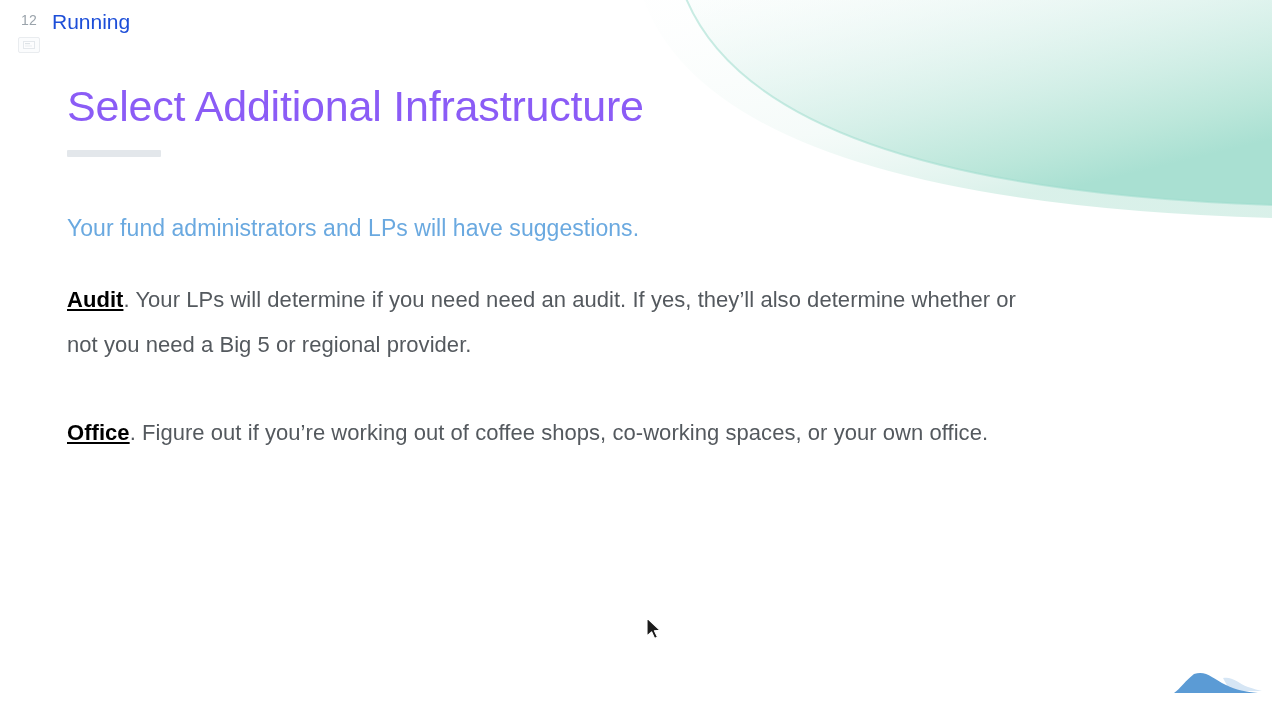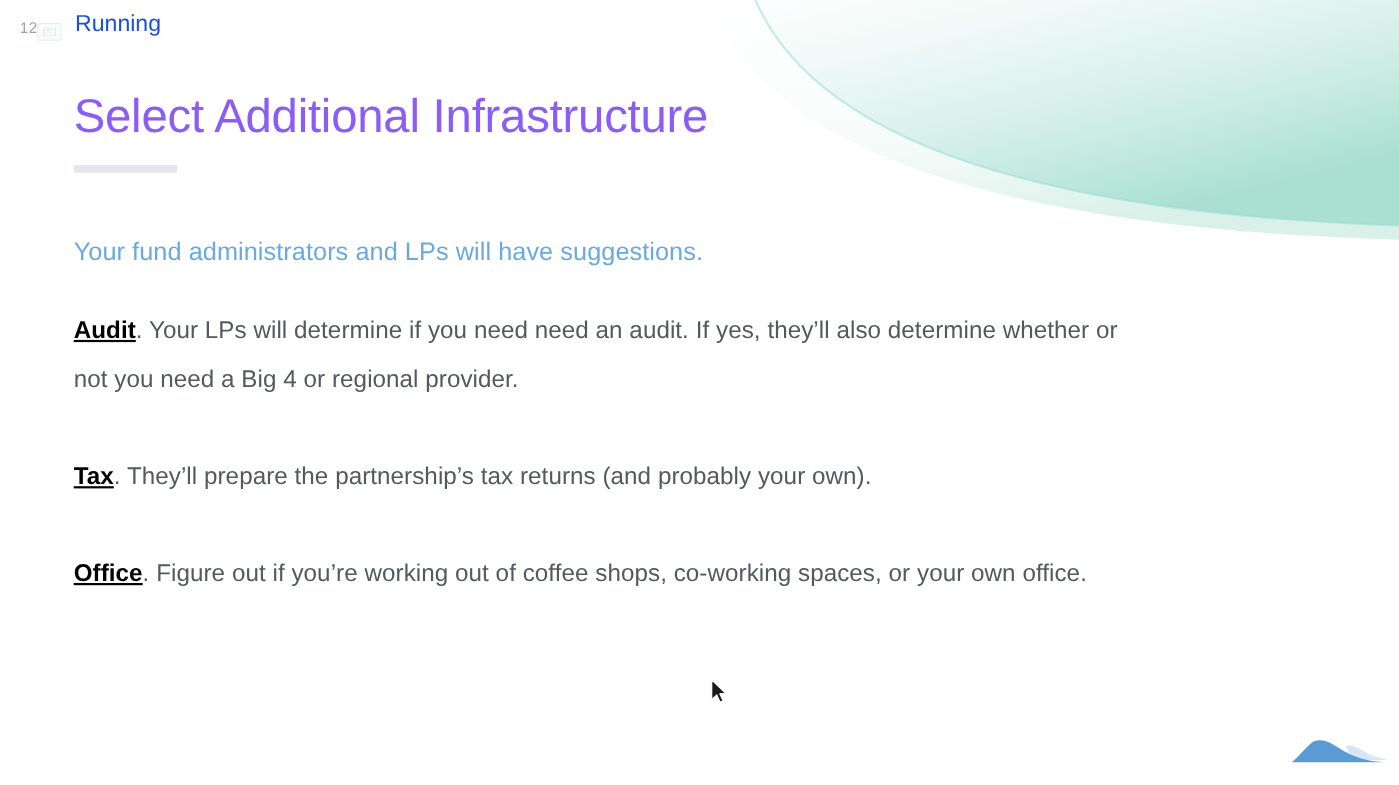--- a/index.html
+++ b/index.html
@@ -49,21 +49,21 @@
     left: 0;
     top: 0;
     height: 58px;
     display: flex;
     align-items: flex-start;
     padding-left: 18px;
     padding-top: 12px;
   }
   .status-col-num {
     display: flex;
-    flex-direction: row;
+    flex-direction: column;
     align-items: center;
     margin-right: 12px;
   }
   .slide-number {
     font-size: 14px;
     color: #9aa3ab;
     line-height: 16px;
     letter-spacing: 0.3px;
   }
   .mini-badge {
@@ -194,26 +194,23 @@
   </div>
 
   <div class="content">
 
     <h1 class="slide-title">Select Additional Infrastructure</h1>
     <div class="title-rule"></div>
 
     <div class="slide-subtitle">Your fund administrators and LPs will have suggestions.</div>
 
     <div class="body-block">
-      <span class="lead">Audit</span><span>. Your LPs will determine if you need need an audit. If yes, they’ll also determine whether or not you need a Big 4 or regional provider.</span>
+      <span class="lead">Audit</span><span>. Your LPs will determine if you need need an audit. If yes, they’ll also determine whether or not you need a Big 5 or regional provider.</span>
     </div>
 
-    <div class="body-block">
-      <span class="lead">Tax</span><span>. They’ll prepare the partnership’s tax returns (and probably your own).</span>
-    </div>
 
     <div class="body-block">
       <span class="lead">Office</span><span>. Figure out if you’re working out of coffee shops, co-working spaces, or your own office.</span>
     </div>
 
   </div>
 
   <div class="cursor">
     <svg width="18" height="26" viewBox="0 0 18 26" xmlns="http://www.w3.org/2000/svg" aria-hidden="true">
       <path d="M2 1 L2 19 L6.6 14.8 L9.6 21.4 L12.4 20.1 L9.4 13.7 L15 13.4 Z" fill="#1b1b1b" stroke="#ffffff" stroke-width="1.1" stroke-linejoin="round"></path>

